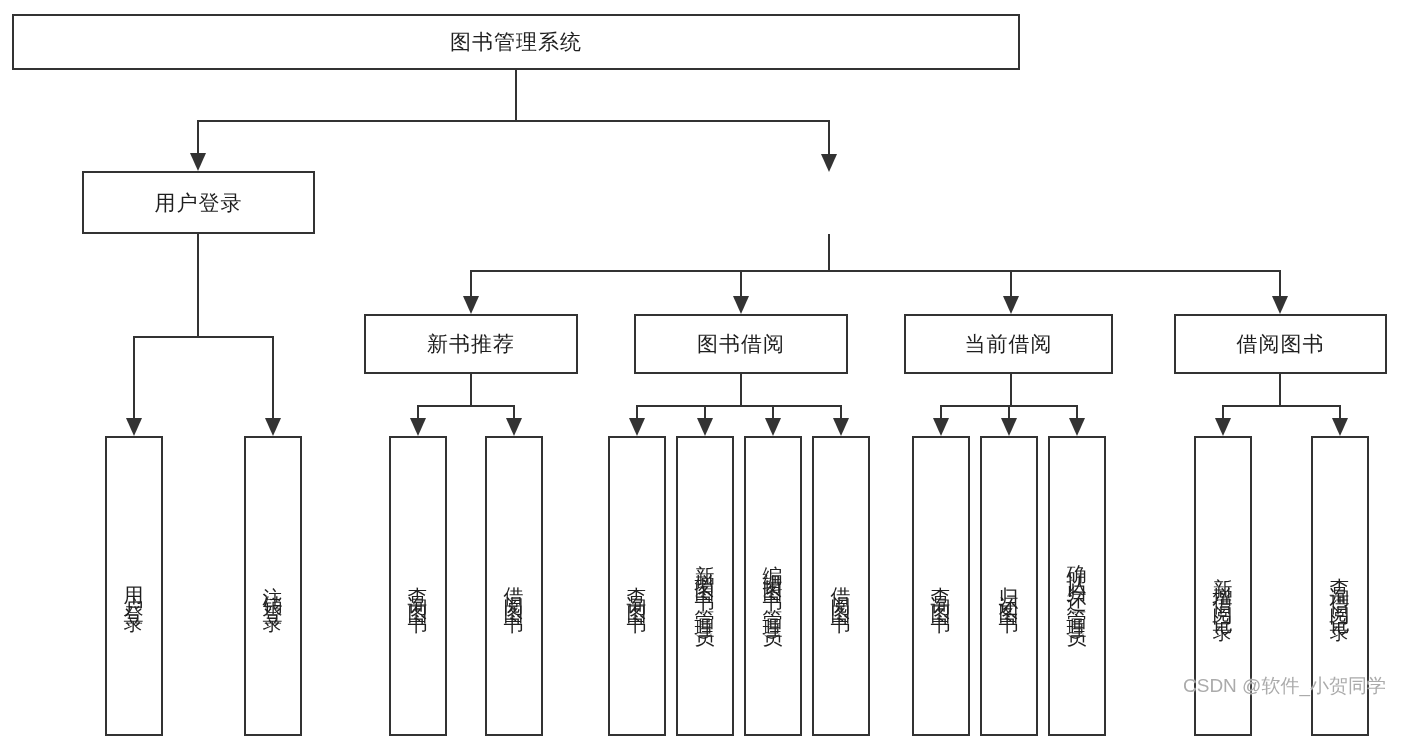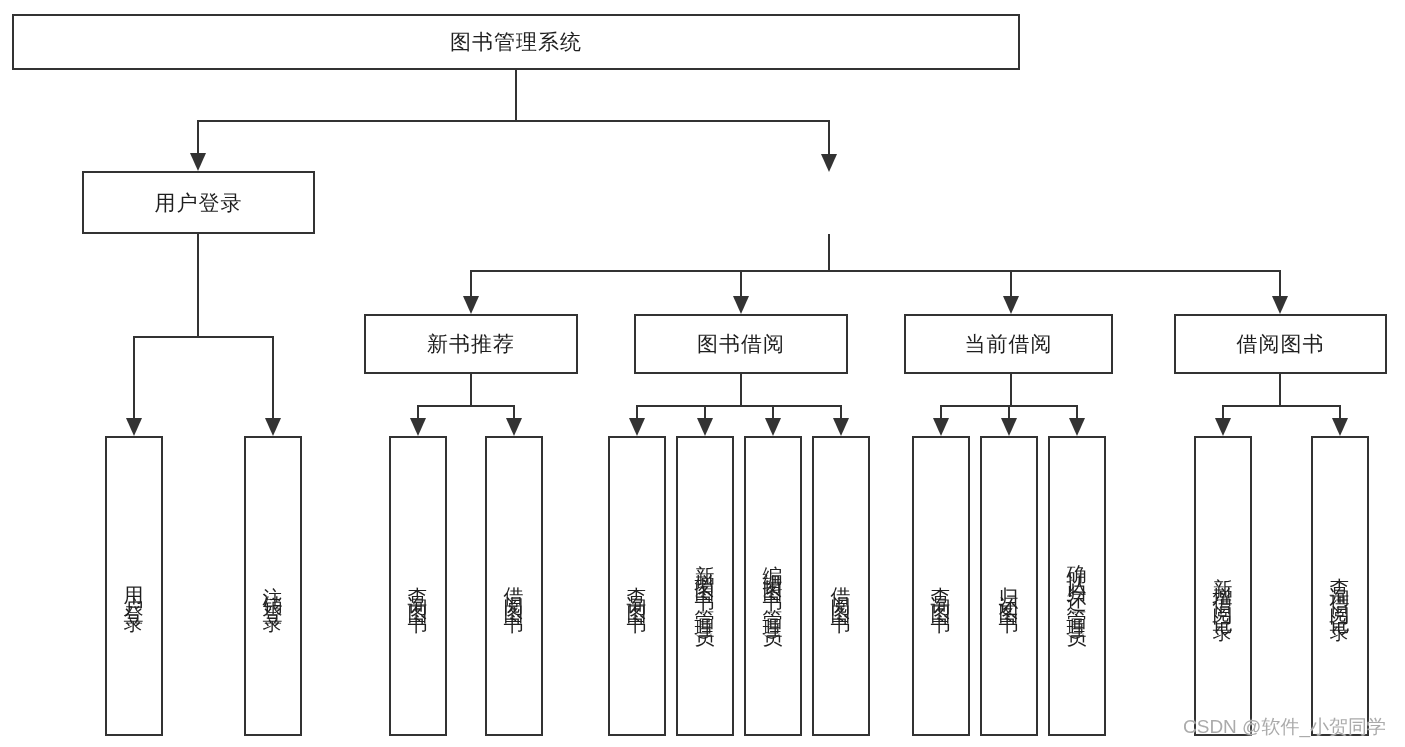--- a/index.html
+++ b/index.html
@@ -160,15 +160,15 @@
     <span>确认归还（管理员）</span>
   </div>
 
   <div class="box vbox" style="left:1194px; top:436px; width:58px; height:300px;">
     <span>新增借阅记录</span>
   </div>
   <div class="box vbox" style="left:1311px; top:436px; width:58px; height:300px;">
     <span>查询借阅记录</span>
   </div>
 
-  <div class="watermark" style="left:1183px; top:714px;text-align:center;">CSDN @软件_小贺同学</div>
+  <div class="watermark" style="left:1183px; top:673px;text-align:center;">CSDN @软件_小贺同学</div>
 
 </div>
 
 </body></html>

